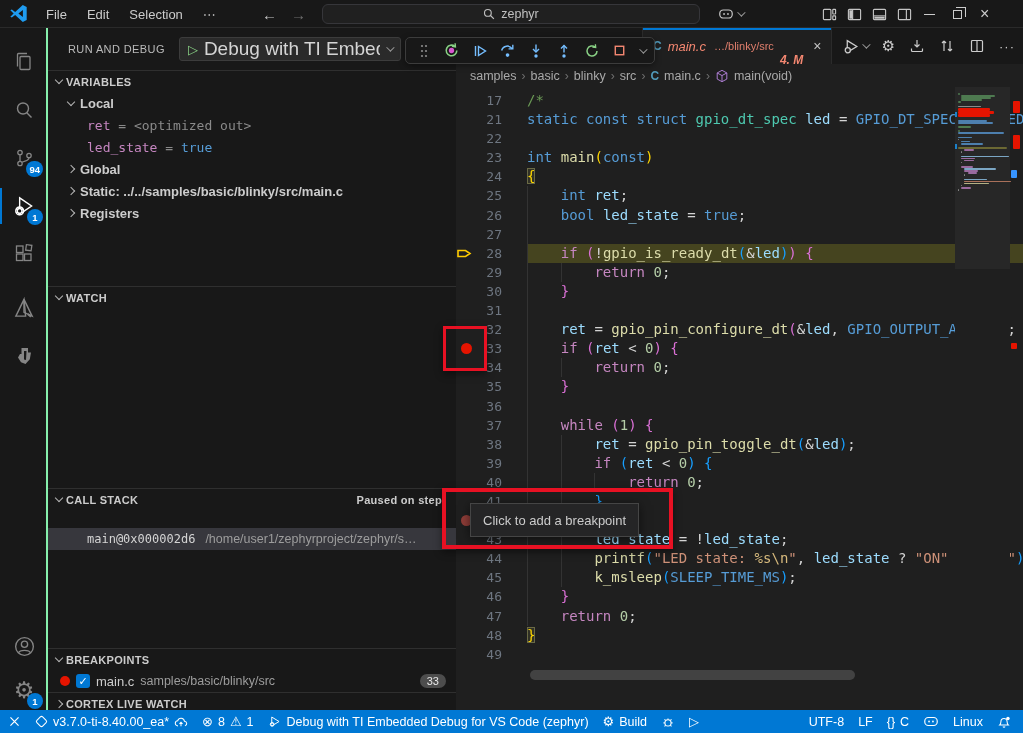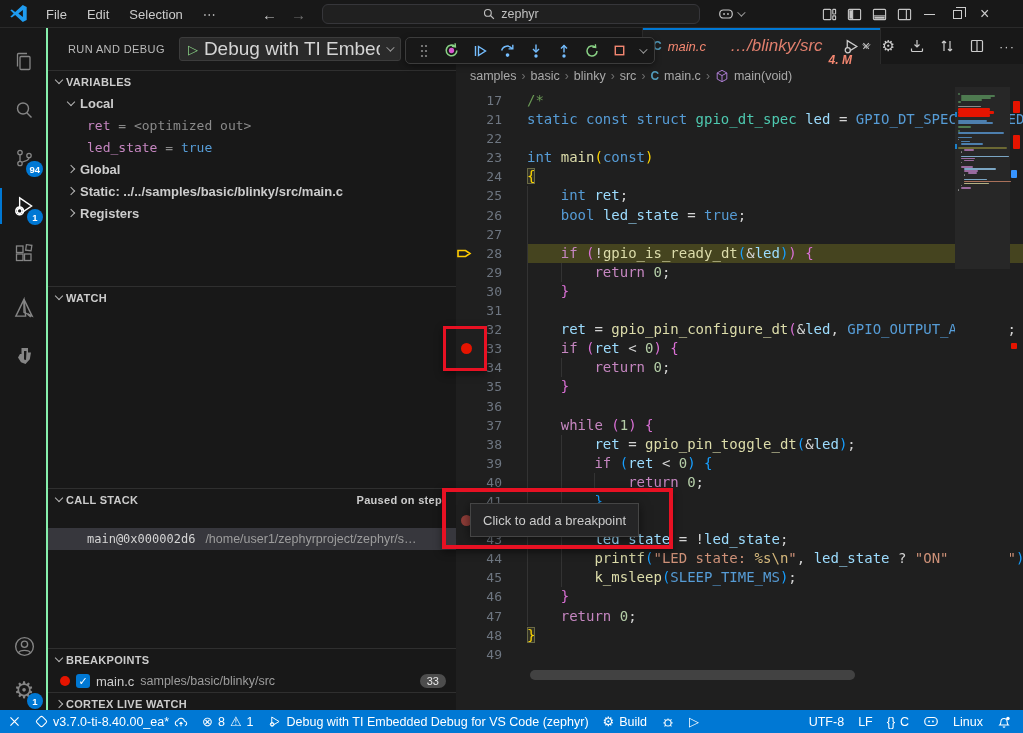--- a/index.html
+++ b/index.html
@@ -74,21 +74,21 @@
 
   
   .editor { flex:1; position:relative; background:#1f1f1f; }
   .tabstrip { position:absolute; left:0; top:0; width:100%; height:36px; background:#181818; }
   .tab { position:absolute; left:186px; top:0; height:36px; background:#1f1f1f;
          border-left:1px solid #2b2b2b; border-right:1px solid #2b2b2b;
          display:flex; align-items:center; gap:6px; padding:0 10px; }
   .tab::before { content:""; position:absolute; left:0; top:0; right:0; height:2px; background:#0078d4; }
   .ficon-c { color:#519aba; font-weight:bold; font-size:12px; font-style:normal; }
   .tab-label { color:#f48771; font-style:italic; font-size:13px; }
-  .tab-desc { color:#e07f6d; font-style:italic; font-size:17px; margin-left:18px; }
+  .tab-desc { color:#e07f6d; font-size:11px; margin-left:2px; }
   .tab-badge { color:#f48771; font-size:12px; font-weight:bold; font-style:italic;margin-top:28px; }
   .tab-close { color:#c5c5c5; font-size:14px; margin-left:4px; }
   .tab-actions { position:absolute; right:8px; top:0; height:36px; display:flex; align-items:center; gap:14px; color:#cccccc; }
   .breadcrumbs { position:absolute; left:0; top:36px; width:100%; height:23px; background:#1f1f1f;
                  display:flex; align-items:center; gap:5px; padding-left:14px; font-size:12.5px; color:#a9a9a9; }
   .bc-sep { color:#6f6f6f; font-size:12px; }
 
   
   .codearea { position:absolute; left:0; top:59px; width:100%; height:623px; overflow:hidden; padding-top:4px;
               font-family:"DejaVu Sans Mono",monospace; font-size:14px; }

